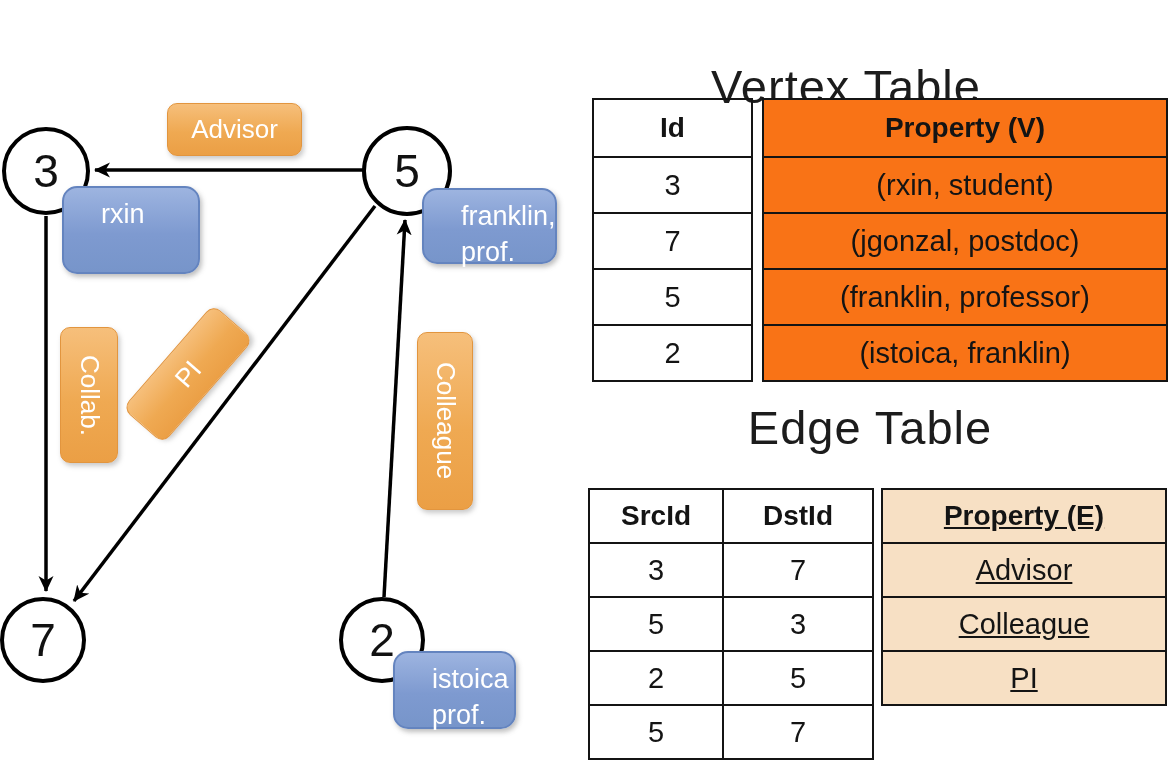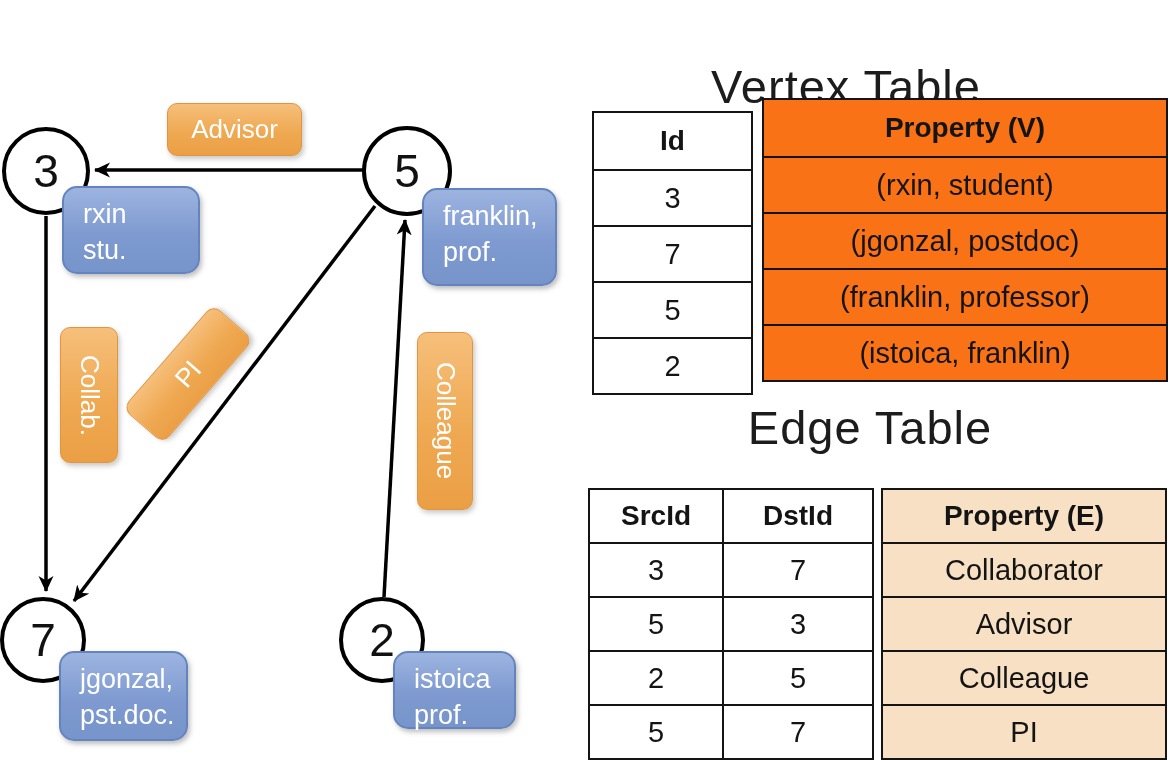--- a/index.html
+++ b/index.html
@@ -24,24 +24,24 @@
   }
   #node-3{left:2px;top:127px;width:88px;height:88px;}
   #node-5{left:362px;top:126px;width:90px;height:90px;}
   #node-7{left:0px;top:597px;width:86px;height:86px;}
   #node-2{left:339px;top:597px;width:86px;height:86px;}
 
   .vlabel{
     position:absolute;border-radius:15px;color:#fff;font-size:27px;line-height:1.32;
     background:linear-gradient(180deg,#9db4e0 0%,#7e9ad0 55%,#7795ca 100%);
     border:2px solid #6484bf;box-sizing:border-box;
-    padding:9px 0 0 19px;box-shadow:2px 3px 5px rgba(110,110,110,0.45);
+    padding:9px 0 0 37px;box-shadow:2px 3px 5px rgba(110,110,110,0.45);
   }
   #vlabel-rxin{left:62px;top:186px;width:138px;height:88px;}
-  #vlabel-franklin{left:422px;top:188px;width:135px;height:98px;}
+  #vlabel-franklin{left:422px;top:188px;width:135px;height:76px;}
   #vlabel-jgonzal{left:59px;top:651px;width:129px;height:90px;}
   #vlabel-istoica{left:393px;top:651px;width:123px;height:78px;}
 
   .elabel{
     position:absolute;border-radius:10px;color:#fff;font-size:26px;
     background:linear-gradient(180deg,#f6bf7b 0%,#efa952 55%,#eb9f45 100%);
     border:1px solid #e2953e;box-sizing:border-box;
     display:flex;align-items:center;justify-content:center;
     box-shadow:2px 3px 5px rgba(120,120,120,0.4);
   }
@@ -50,23 +50,23 @@
   #elabel-collab{left:60px;top:327px;width:58px;height:136px;}
   #elabel-colleague{left:417px;top:332px;width:56px;height:178px;}
   #elabel-pi{left:119px;top:347px;width:138px;height:54px;transform:rotate(-49deg);}
 
   table{border-collapse:collapse;position:absolute;table-layout:fixed;}
   td,th{border:2px solid #141414;text-align:center;vertical-align:middle;
         font-family:"Liberation Sans", sans-serif;color:#141414;padding:0;}
   th{font-size:28px;font-weight:bold;height:56px;}
   td{font-size:29px;height:54px;}
   .blue-cell{background:#f97316;}
-  .tan-cell{background:#f7e0c4;}
-
-  #vtable-id{left:592px;top:98px;width:161px;margin-top:13px;}
+  .tan-cell{background:#f7e0c4;text-decoration:underline;}
+
+  #vtable-id{left:592px;top:98px;width:161px;}
   #vtable-prop{left:762px;top:98px;width:406px;}
   #etable-ids{left:588px;top:488px;width:284px;}
   #etable-ids col.c1{width:134px;}
   #etable-ids col.c2{width:150px;}
   #etable-ids th,#etable-ids td{height:52px;margin-top:19px;}
   #etable-prop{left:881px;top:488px;width:286px;}
   #etable-prop th,#etable-prop td{height:52px;}
 </style>
 </head>
 <body>
@@ -96,29 +96,24 @@
   </div>
   <div class="node" id="node-7">
     <span>7</span>
   </div>
   <div class="node" id="node-2">
     <span>2</span>
   </div>
 
   <div class="vlabel" id="vlabel-rxin">
     <div>rxin</div>
-    <div>stu.</div>
   </div>
   <div class="vlabel" id="vlabel-franklin">
     <div>franklin,</div>
     <div>prof.</div>
-  </div>
-  <div class="vlabel" id="vlabel-jgonzal">
-    <div>jgonzal,</div>
-    <div>pst.doc.</div>
   </div>
   <div class="vlabel" id="vlabel-istoica">
     <div>istoica</div>
     <div>prof.</div>
   </div>
 
   <div class="elabel" id="elabel-advisor">Advisor</div>
   <div class="elabel vertical" id="elabel-collab">Collab.</div>
   <div class="elabel" id="elabel-pi">PI</div>
   <div class="elabel vertical" id="elabel-colleague">Colleague</div>
@@ -191,23 +186,20 @@
     </tr>
   </tbody>
     </table>
 
   <table id="etable-prop">
     <tbody>
         <tr>
           <th class="tan-cell">Property (E)</th>
         </tr>
     <tr>
-          <td class="tan-cell">Collaborator</td>
-        </tr>
-    <tr>
           <td class="tan-cell">Advisor</td>
         </tr>
     <tr>
           <td class="tan-cell">Colleague</td>
         </tr>
     <tr>
           <td class="tan-cell">PI</td>
         </tr>
   </tbody>
     </table>

